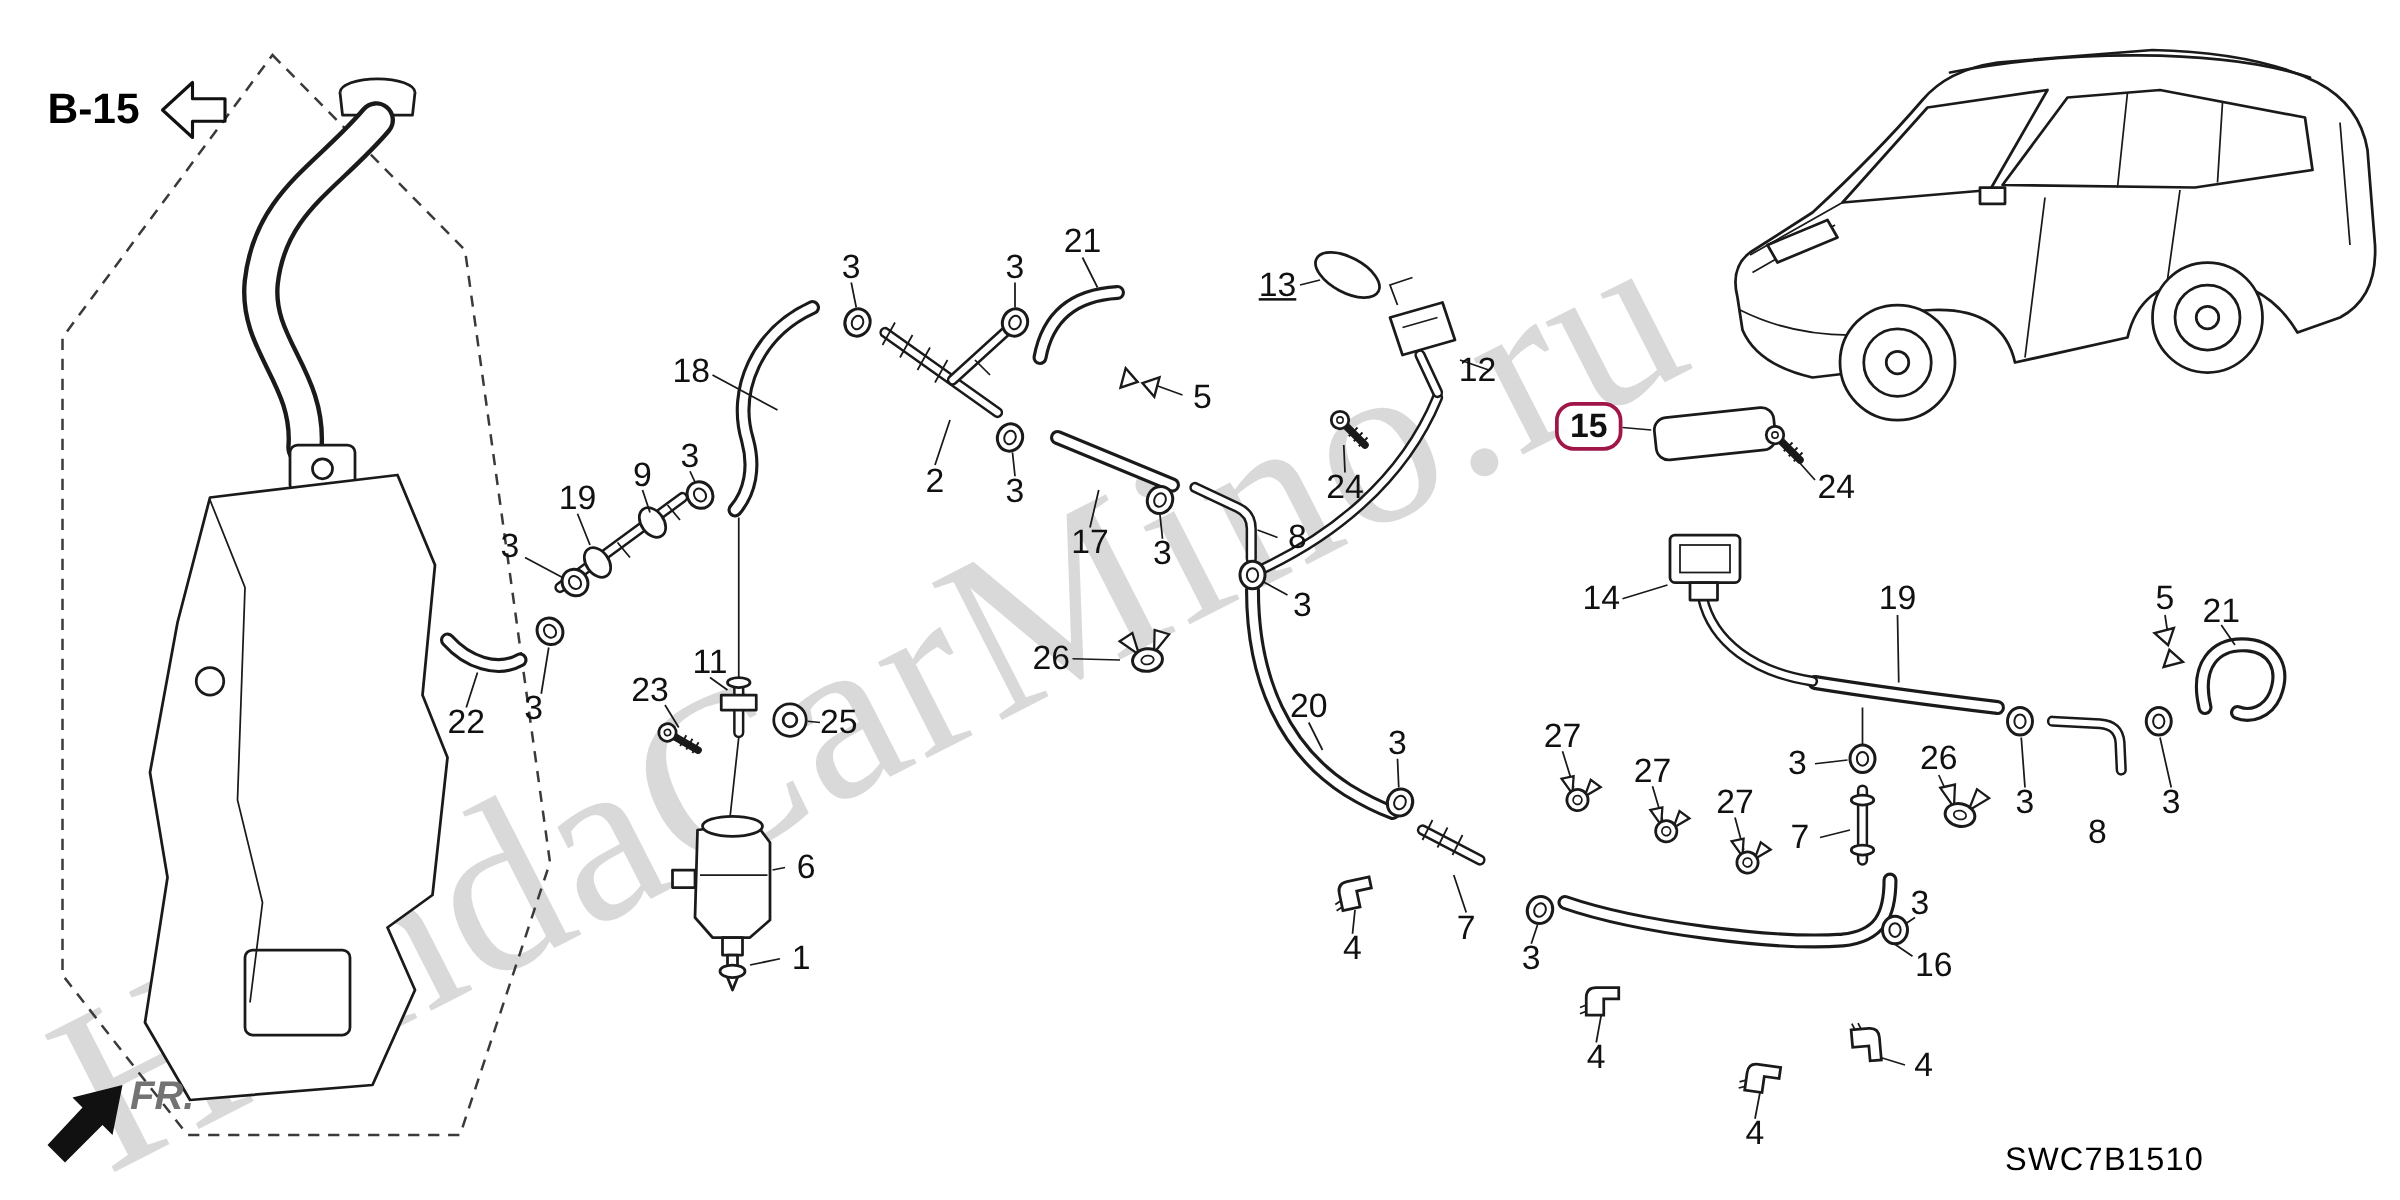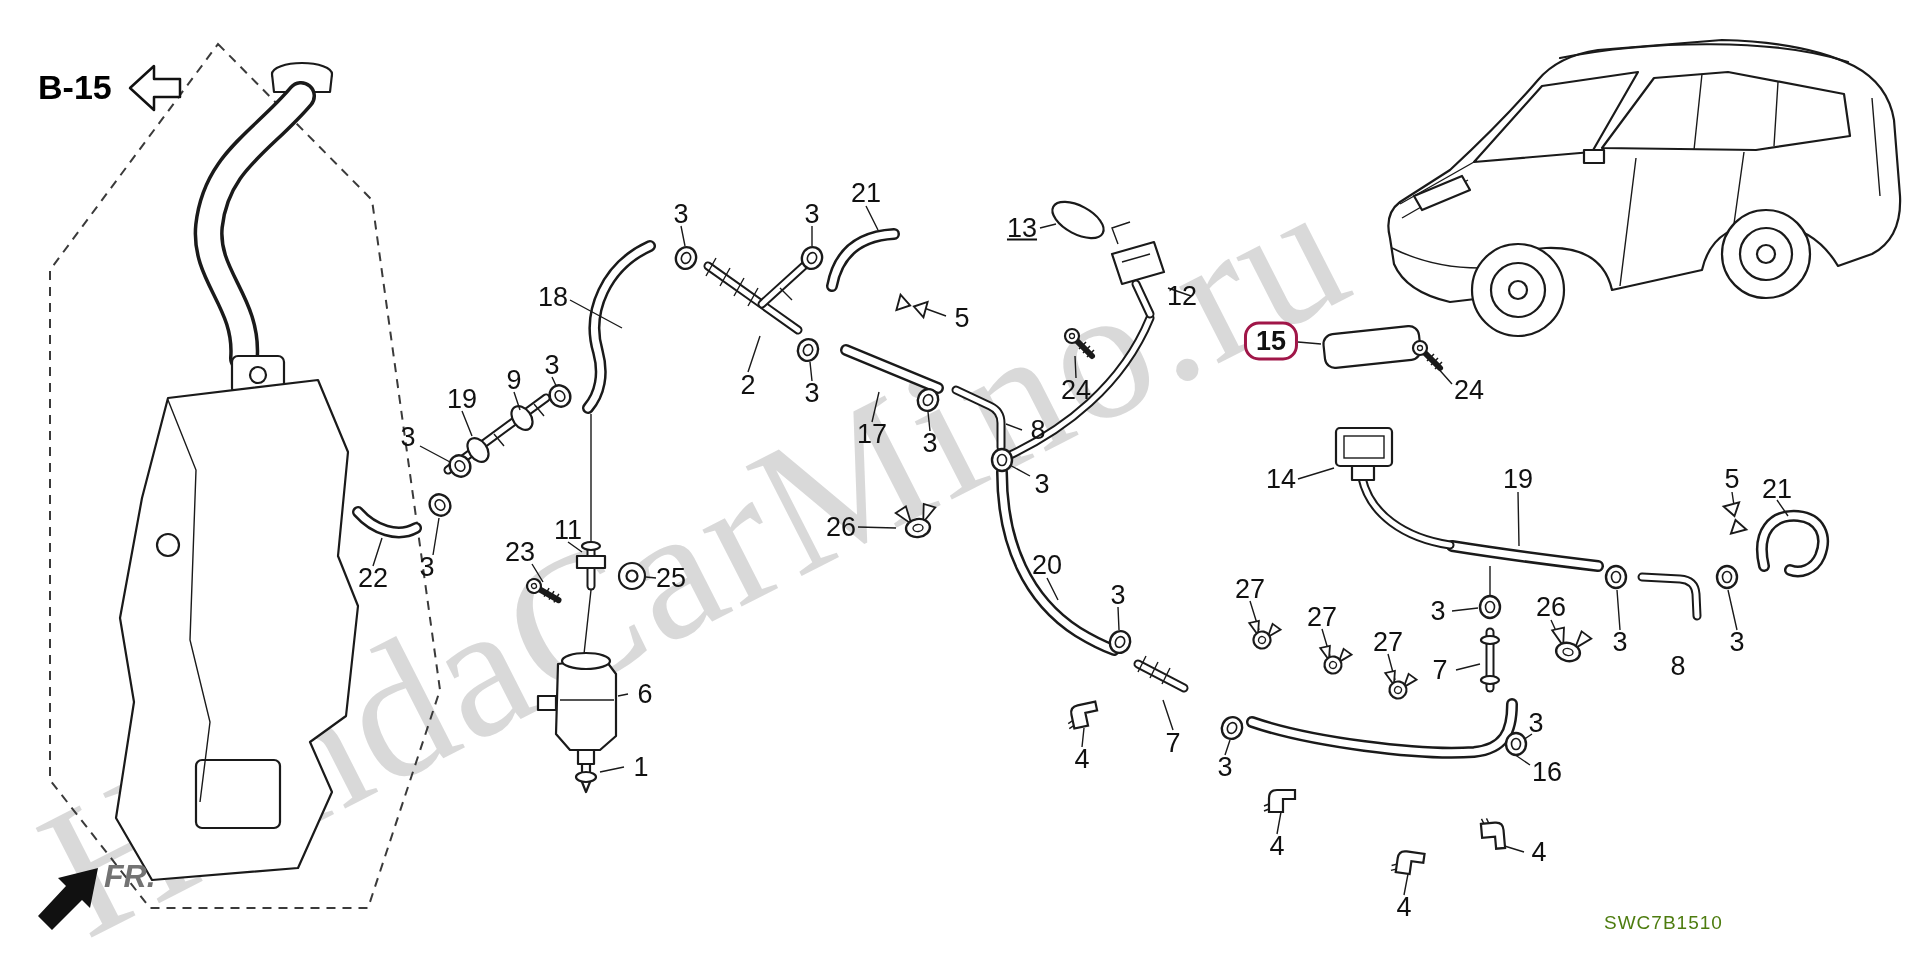--- a/index.html
+++ b/index.html
@@ -21,21 +21,21 @@
     font-size:27px; font-weight:400; color:#111; line-height:1;
     white-space:nowrap; cursor:pointer;
   }
   .callout.highlighted {
     border:3px solid var(--highlight); background:rgba(255,255,255,0.9);
     padding:3px 9px; font-weight:600;
   }
 
   .section-ref { position:absolute; left:38px; top:68px; font-size:34px; font-weight:700; color:#000; }
   .fr-label   { position:absolute; left:104px; top:858px; font-size:32px; font-weight:700; font-style:italic; color:#737373; }
-  .diagram-code { position:absolute; left:1604px; top:912px; font-size:19px; letter-spacing:1px; color:#4d7c0f; }
+  .diagram-code { position:absolute; left:1604px; top:912px; font-size:26px; letter-spacing:1px; color:#000000; }
 
   
   .ln { fill:none; stroke:#1a1a1a; stroke-width:2.2; stroke-linejoin:round; stroke-linecap:round; }
   .fw { fill:#fff; stroke:#1a1a1a; stroke-width:2.2; stroke-linejoin:round; }
   .thin { fill:none; stroke:#1a1a1a; stroke-width:1.4; }
   .to { fill:none; stroke:#1a1a1a; stroke-width:12; stroke-linecap:round; }
   .ti { fill:none; stroke:#fff;     stroke-width:7;  stroke-linecap:round; }
   .so { fill:none; stroke:#1a1a1a; stroke-width:9;  stroke-linecap:round; }
   .si { fill:none; stroke:#fff;     stroke-width:5;  stroke-linecap:round; }
   .do { fill:none; stroke:#1a1a1a; stroke-width:30; stroke-linecap:round; }

